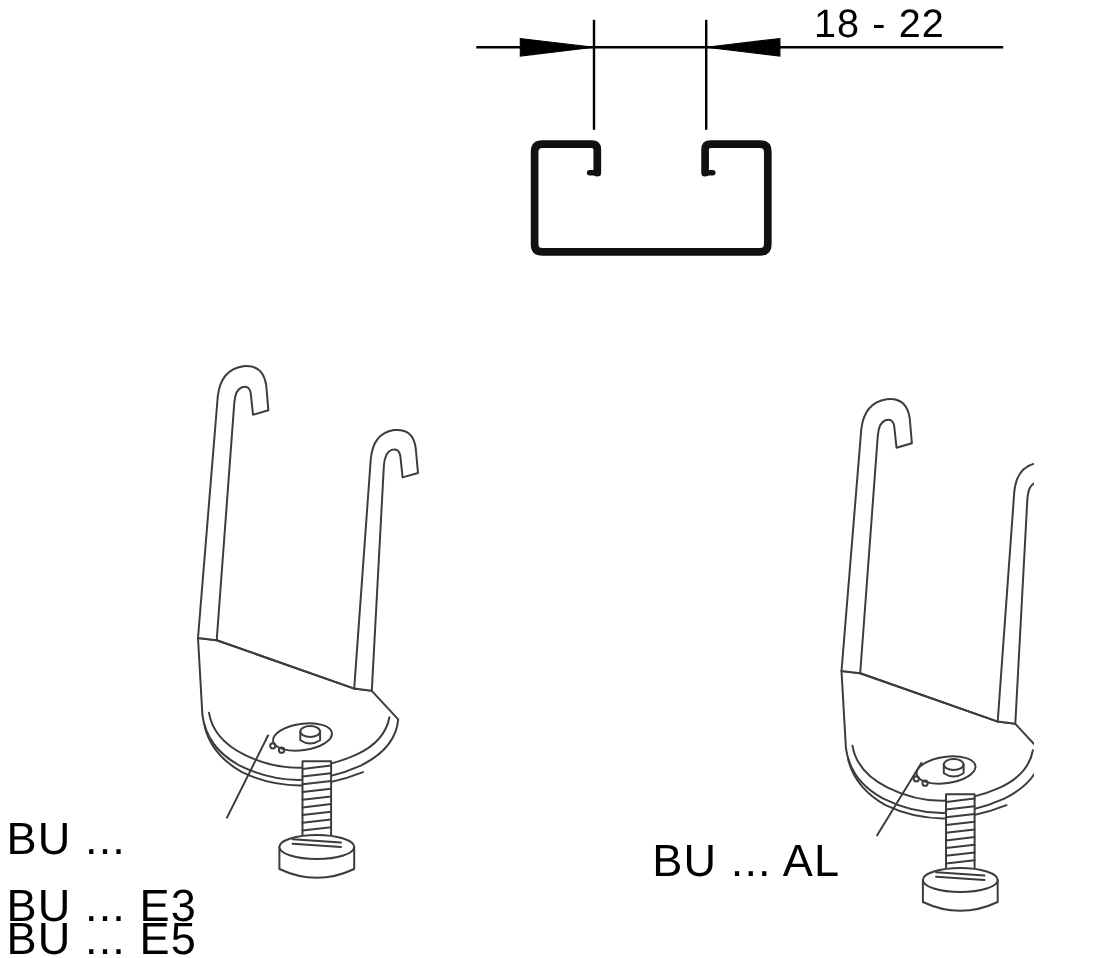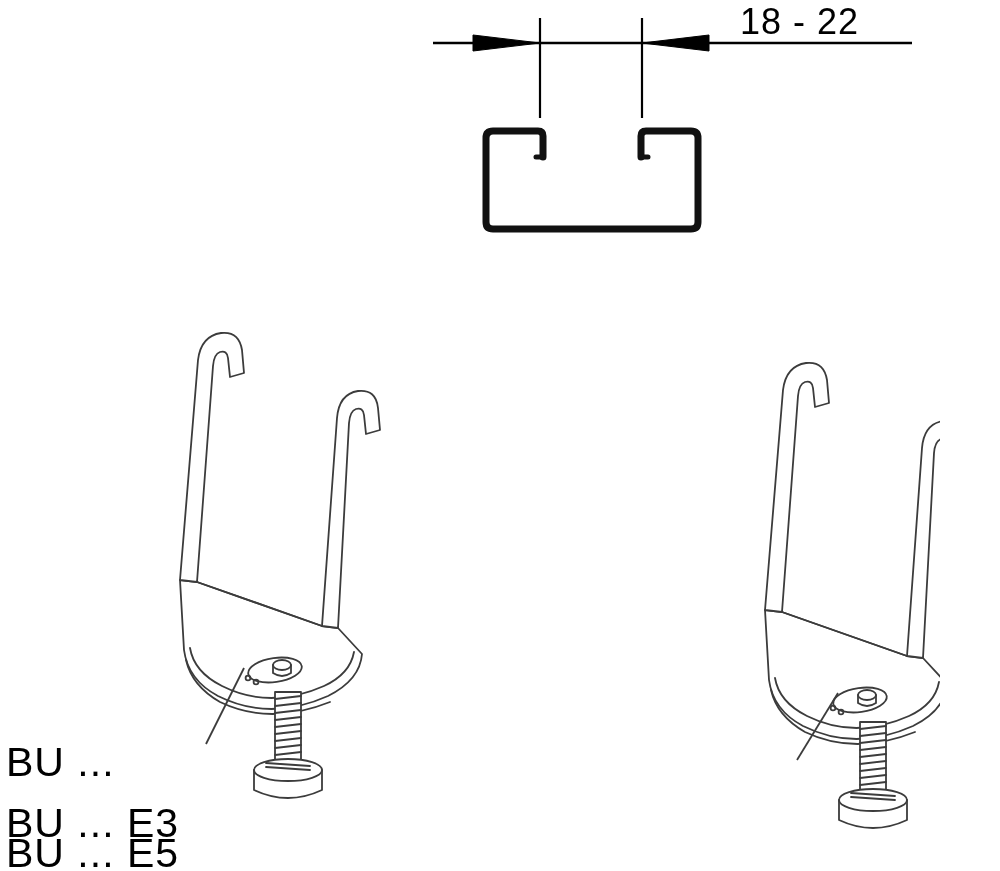--- a/index.html
+++ b/index.html
@@ -100,14 +100,15 @@
       <line x1="797" y1="760" x2="838" y2="693"></line>
     </g>
   </svg>
 
   <div class="label dim-label" style="left:740px; top:4px;">18 - 22</div>
 
   <div class="label product-label" style="left:6px; top:742px;">BU ...</div>
   <div class="label product-label" style="left:6px; top:788px;margin-top:15px;">BU ... E3</div>
   <div class="label product-label" style="left:6px; top:833px;">BU ... E5</div>
 
+  <div class="label product-label" style="left:593px; top:762px;">BU ... AL</div>
 
 </div>
 
 </body></html>

